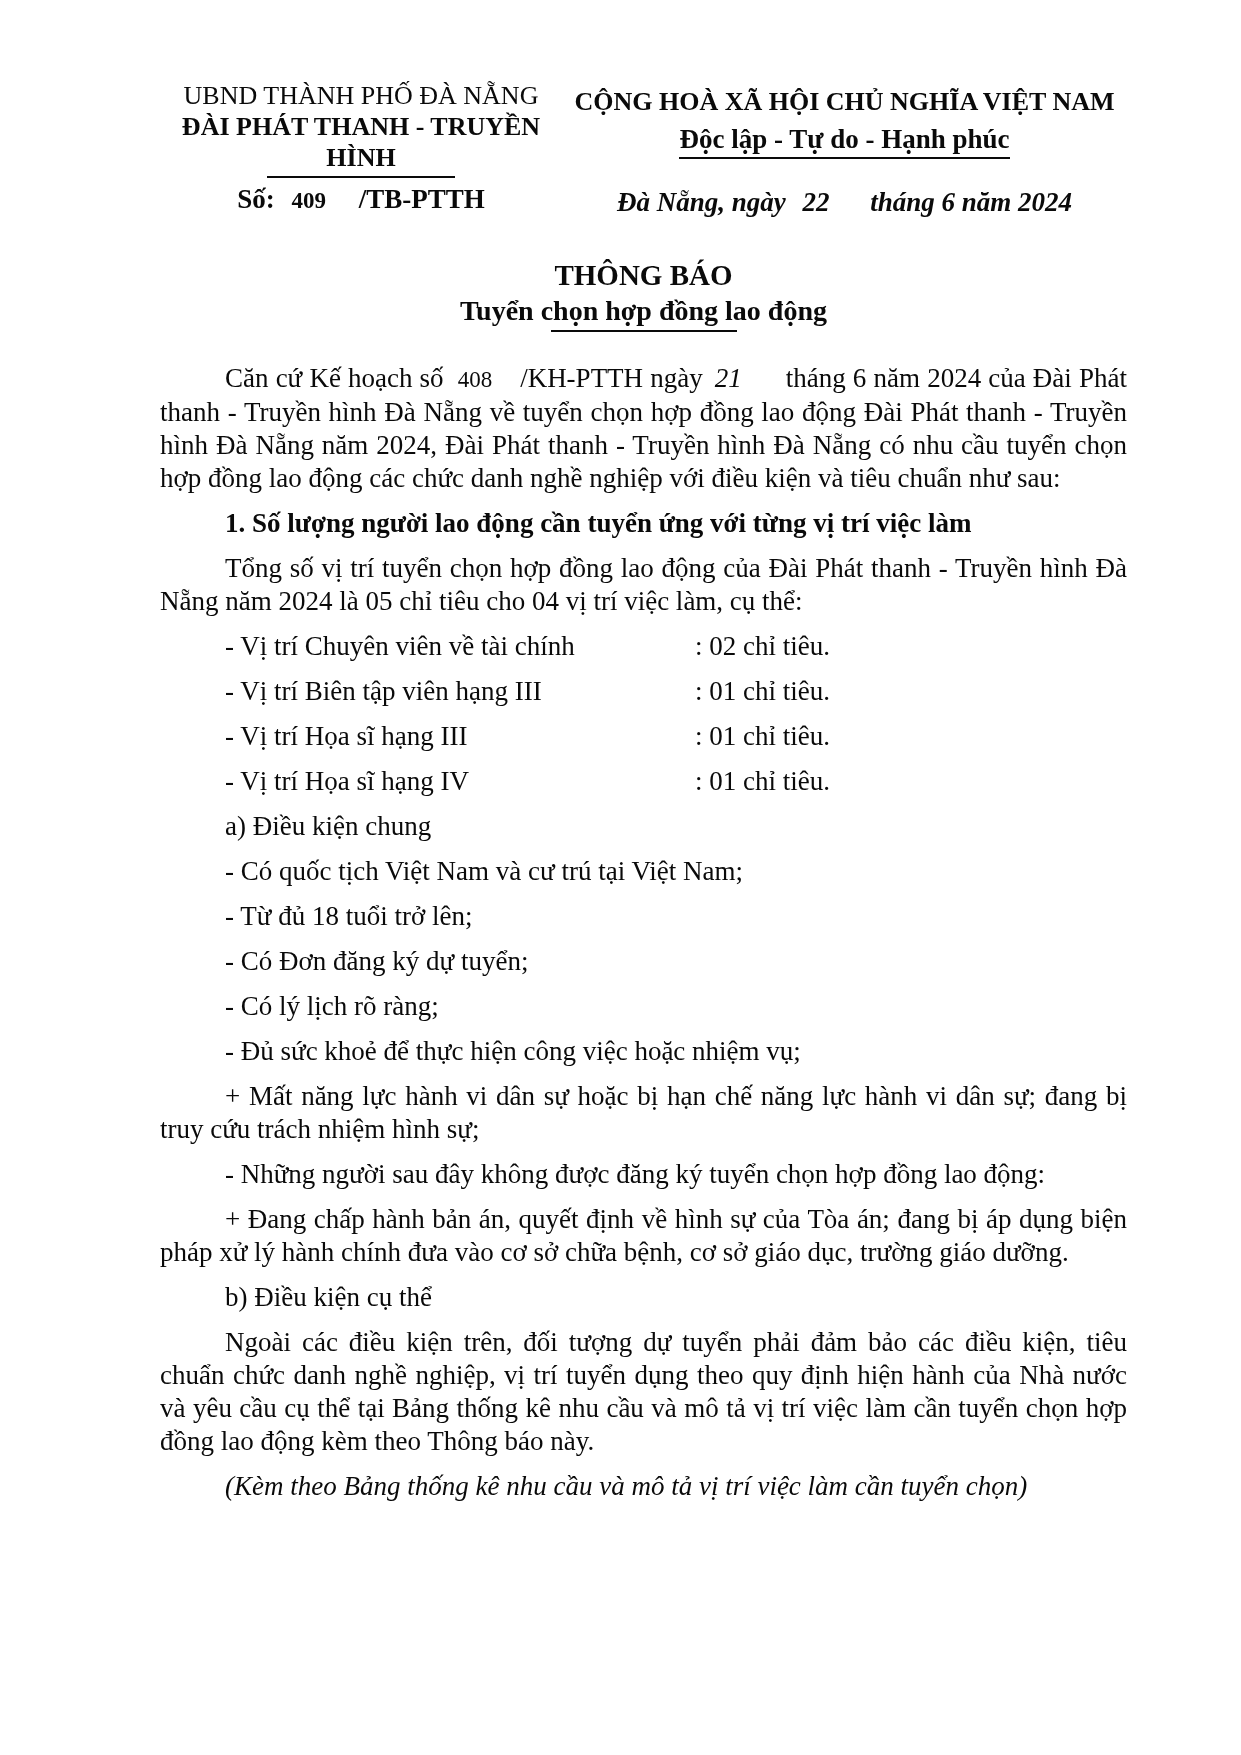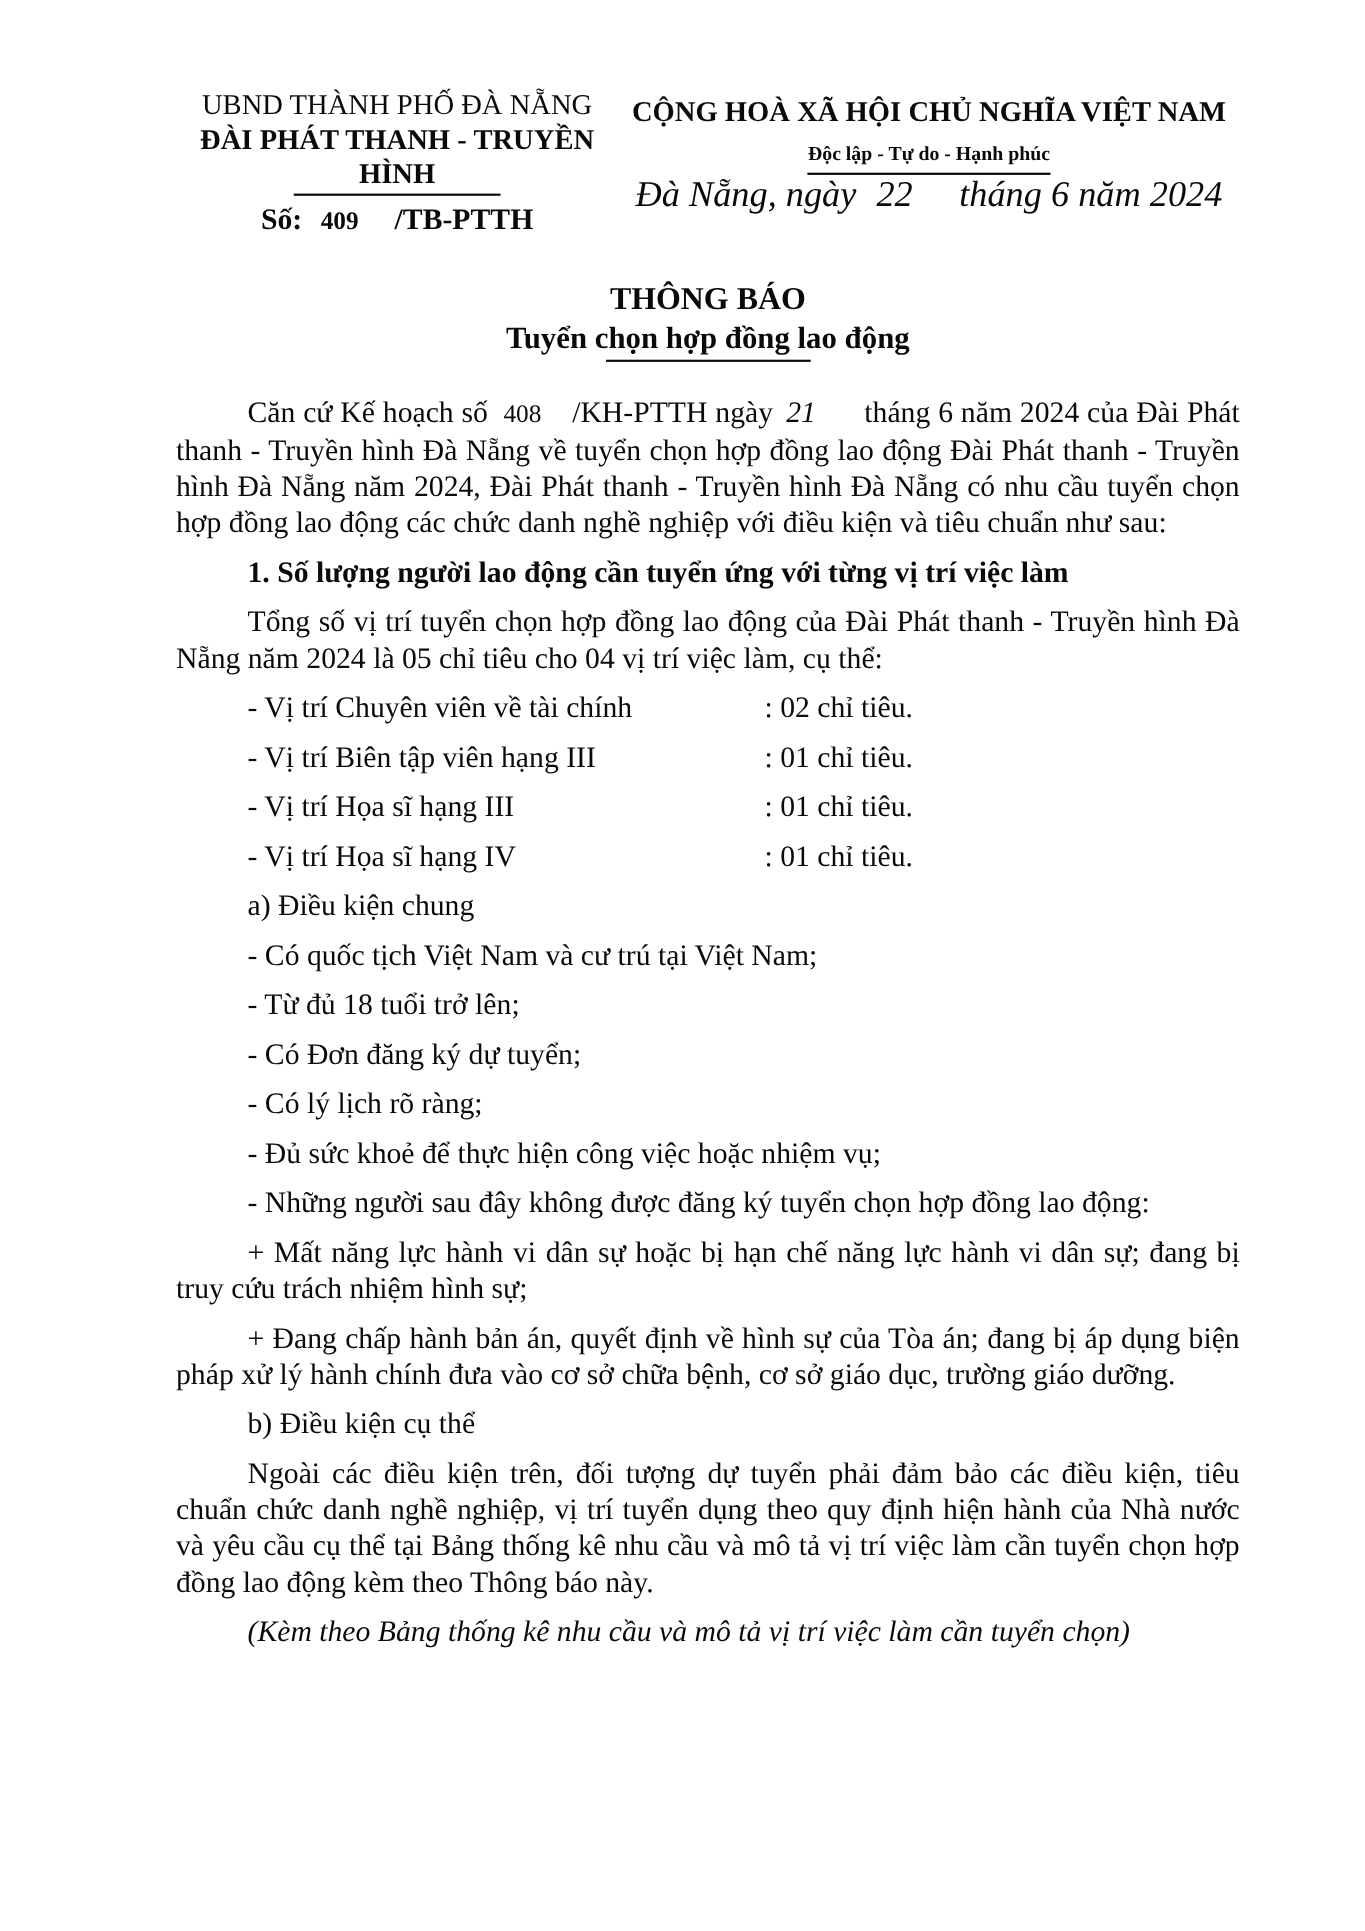--- a/index.html
+++ b/index.html
@@ -13,22 +13,22 @@
 
   
   .header { display: flex; align-items: flex-start; }
   .header-left { width: 402px; text-align: center; flex: none; }
   .header-right { flex: 1; text-align: center; }
   .hl1 { font-size: 26px; line-height: 31px; letter-spacing: 0px; }
   .hl2 { font-size: 26px; line-height: 31px; font-weight: bold; }
   .rule-left { width: 188px; border-bottom: 2px solid #0a0a0a; margin: 3px auto 6px auto; }
   .so-line { font-size: 27px; margin-top: 6px; font-weight: bold; }
   .hr1 { font-size: 26px; line-height: 43px; font-weight: bold; }
-  .hr2 { font-size: 18px; line-height: 32px; font-weight: bold; display: inline-block; border-bottom: 2px solid #0a0a0a; padding-bottom: 2px; }
-  .date-line { font-size: 33px; font-style: italic; margin-top: 0; }
+  .hr2 { font-size: 27px; line-height: 32px; font-weight: bold; display: inline-block; border-bottom: 2px solid #0a0a0a; padding-bottom: 2px; }
+  .date-line { font-size: 27px; font-style: italic; margin-top: 28px; font-weight: bold; }
   .filled-num { font-size: 23px; margin: 0 26px 0 10px; }
   .filled-day { font-style: italic; margin: 0 34px 0 10px; }
 
   
   .title-block { text-align: center; margin-top: 40px; }
   .doc-title { font-size: 29px; font-weight: bold; line-height: 34px; }
   .doc-subtitle { font-size: 28px; font-weight: bold; line-height: 34px; margin-top: 2px; }
   .subtitle-rule { width: 186px; border-bottom: 2px solid #0a0a0a; margin: 2px auto 0 auto; }
 
   
@@ -89,22 +89,22 @@
     <p class="position-row"><span class="pos-label">- Vị trí Họa sĩ hạng IV</span><span>: 01 chỉ tiêu.</span></p>
 
 
     <p class="ind">a) Điều kiện chung</p>
 
     <p class="ind">- Có quốc tịch Việt Nam và cư trú tại Việt Nam;</p>
     <p class="ind">- Từ đủ 18 tuổi trở lên;</p>
     <p class="ind">- Có Đơn đăng ký dự tuyển;</p>
     <p class="ind">- Có lý lịch rõ ràng;</p>
     <p class="ind">- Đủ sức khoẻ để thực hiện công việc hoặc nhiệm vụ;</p>
+    <p class="ind">+ Mất năng lực hành vi dân sự hoặc bị hạn chế năng lực hành vi dân sự; đang bị truy cứu trách nhiệm hình sự;</p>
     <p class="ind">- Những người sau đây không được đăng ký tuyển chọn hợp đồng lao động:</p>
-    <p class="ind">+ Mất năng lực hành vi dân sự hoặc bị hạn chế năng lực hành vi dân sự; đang bị truy cứu trách nhiệm hình sự;</p>
     <p class="ind">+ Đang chấp hành bản án, quyết định về hình sự của Tòa án; đang bị áp dụng biện pháp xử lý hành chính đưa vào cơ sở chữa bệnh, cơ sở giáo dục, trường giáo dưỡng.</p>
 
     <p class="ind">b) Điều kiện cụ thể</p>
 
     <p class="ind">Ngoài các điều kiện trên, đối tượng dự tuyển phải đảm bảo các điều kiện, tiêu chuẩn chức danh nghề nghiệp, vị trí tuyển dụng theo quy định hiện hành của Nhà nước và yêu cầu cụ thể tại Bảng thống kê nhu cầu và mô tả vị trí việc làm cần tuyển chọn hợp đồng lao động kèm theo Thông báo này.</p>
 
     <p class="ind italic">(Kèm theo Bảng thống kê nhu cầu và mô tả vị trí việc làm cần tuyển chọn)</p>
 
   </div>
 </div>

